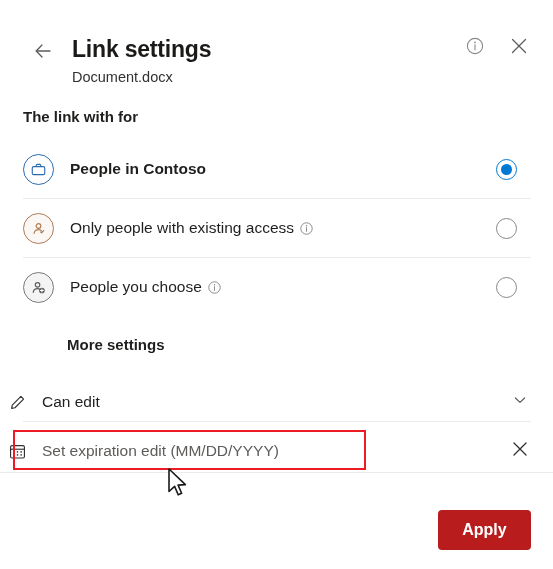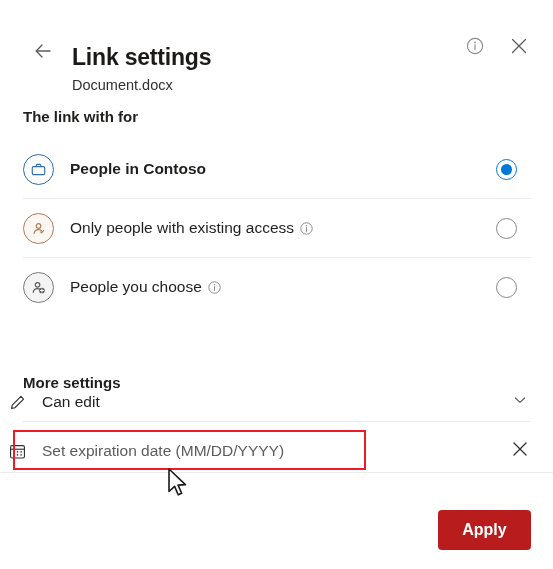--- a/index.html
+++ b/index.html
@@ -23,21 +23,21 @@
   }
   .back-btn {
     position: absolute;
     left: 28px; top: 12px;
     width: 30px; height: 30px;
     display: flex; align-items: center; justify-content: center;
     cursor: pointer;
   }
   .title-block {
     position: absolute;
-    left: 72px; top: 16px;
+    left: 72px; top: 8px;
   }
   .title {
     font-size: 23px;
     font-weight: 600;
     letter-spacing: -0.2px;
     color: #1b1a19;
     line-height: 30px;
     white-space: nowrap;
   }
   .subtitle {
@@ -56,21 +56,21 @@
 
   
   .section-label {
     position: absolute;
     left: 23px;
     font-size: 15px;
     font-weight: 600;
     color: #201f1e;
   }
   #lbl-works-for { top: 108px; }
-  #lbl-more-settings { top: 374px; }
+  #lbl-more-settings { top: 336px; margin-left: 44px; }
 
   
   .options { position: absolute; left: 0; right: 0; top: 140px; }
   .opt-row {
     position: relative;
     height: 58px;
     display: flex;
     align-items: center;
     padding-left: 23px;
     padding-right: 36px;
@@ -323,21 +323,21 @@
         <rect x="2.7" y="3.8" width="14.6" height="13" rx="1.6" fill="none" stroke="#323130" stroke-width="1.2"></rect>
         <line x1="2.7" y1="7.6" x2="17.3" y2="7.6" stroke="#323130" stroke-width="1.2"></line>
         <circle cx="6.2" cy="10.4" r="0.85" fill="#323130"></circle>
         <circle cx="10" cy="10.4" r="0.85" fill="#323130"></circle>
         <circle cx="13.8" cy="10.4" r="0.85" fill="#323130"></circle>
         <circle cx="6.2" cy="13.6" r="0.85" fill="#323130"></circle>
         <circle cx="10" cy="13.6" r="0.85" fill="#323130"></circle>
         <circle cx="13.8" cy="13.6" r="0.85" fill="#323130"></circle>
       </svg>
     </div>
-    <div class="ms-label placeholder">Set expiration date (MM/DD/YYYY)</div>
+    <div class="ms-label placeholder">Set expiration edit (MM/DD/YYYY)</div>
     <div class="ms-right">
       <span>
         <svg width="20" height="20" viewBox="0 0 20 20">
           <line x1="4" y1="4" x2="16" y2="16" stroke="#323130" stroke-width="1.3" stroke-linecap="round"></line>
           <line x1="16" y1="4" x2="4" y2="16" stroke="#323130" stroke-width="1.3" stroke-linecap="round"></line>
         </svg>
       </span>
     </div>
   </div>
 

